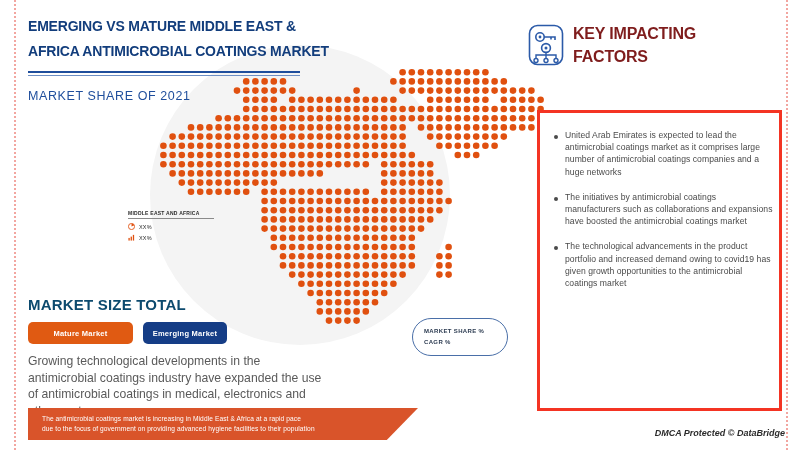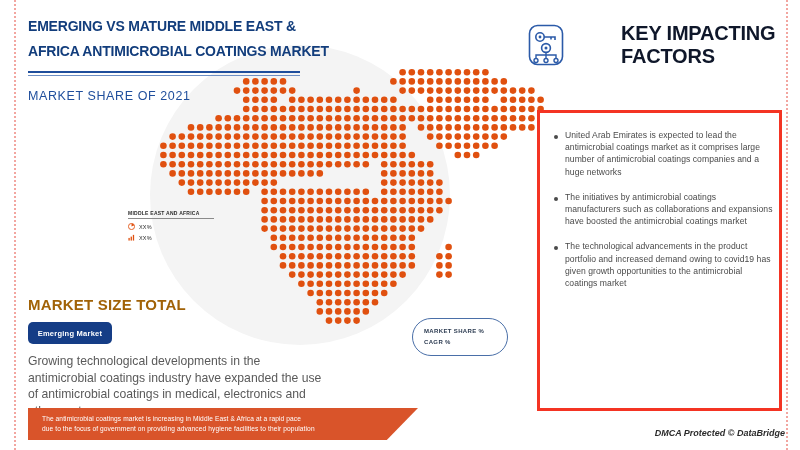--- a/index.html
+++ b/index.html
@@ -92,21 +92,21 @@
     border-radius:19px;
     display:flex; flex-direction:column; justify-content:center;
     padding-left:11px;
     z-index:5; background:transparent;
   }
   .callout-line { font-size:6px; color:#2b3a50; font-weight:bold; letter-spacing:0.35px; line-height:11px; }
 
   
   #market-size { position:absolute; left:28px; top:296px; width:330px; z-index:5; }
   .ms-heading {
-    font-size:15px; font-weight:bold; color:#a16207;
+    font-size:15px; font-weight:bold; color:#0c4a6e;
     letter-spacing:0.2px;
   }
   .btn-row { display:flex; gap:10px; margin-top:9px; }
   .pill {
     border-radius:5px;
     font-size:7.5px; font-weight:bold; color:#ffffff;
     letter-spacing:0.25px;
     display:flex; align-items:center; justify-content:center;
     height:22px;
   }
@@ -131,22 +131,22 @@
     color:#ffffff; font-size:6.6px; line-height:10px;
     padding-left:14px; letter-spacing:0.1px;
     white-space:pre-line;
   }
 
   
   #right-col { position:absolute; left:528px; top:22px; width:248px; }
   #kif-header { display:flex; align-items:flex-start; gap:9px; }
   #kif-icon { flex:0 0 auto; margin-top:2px; }
   .kif-title {
-    color:#0f172a; font-weight:bold; font-size:20px; line-height:23px;
-    letter-spacing:-0.2px; white-space:pre-line;margin-left:48px;
+    color:#7f1d1d; font-weight:bold; font-size:16px; line-height:23px;
+    letter-spacing:-0.2px; white-space:pre-line;
   }
 
   #factors-box {
     position:absolute; left:537px; top:110px;
     width:245px; height:301px;
     border:3px solid #f43423;
     background:#ffffff;
     padding:16px 6px 10px 14px;
     z-index:6;
   }
@@ -795,20 +795,21 @@
   </div>
 
   <div id="callout">
     <div class="callout-line">MARKET SHARE %</div>
     <div class="callout-line">CAGR %</div>
   </div>
 
   <div id="market-size">
     <div class="ms-heading">MARKET SIZE TOTAL</div>
     <div class="btn-row">
+      <div class="pill pill-mature">Mature Market</div>
       <div class="pill pill-emerging">Emerging Market</div>
     </div>
     <div class="ms-para">Growing technological developments in the antimicrobial coatings industry have expanded the use of antimicrobial coatings in medical, electronics and other sectors.</div>
   </div>
 
   <div id="banner">
     <div class="banner-text">The antimicrobial coatings market is increasing in Middle East &amp; Africa at a rapid pace
 due to the focus of government on providing advanced hygiene facilities to their population</div>
   </div>
 

